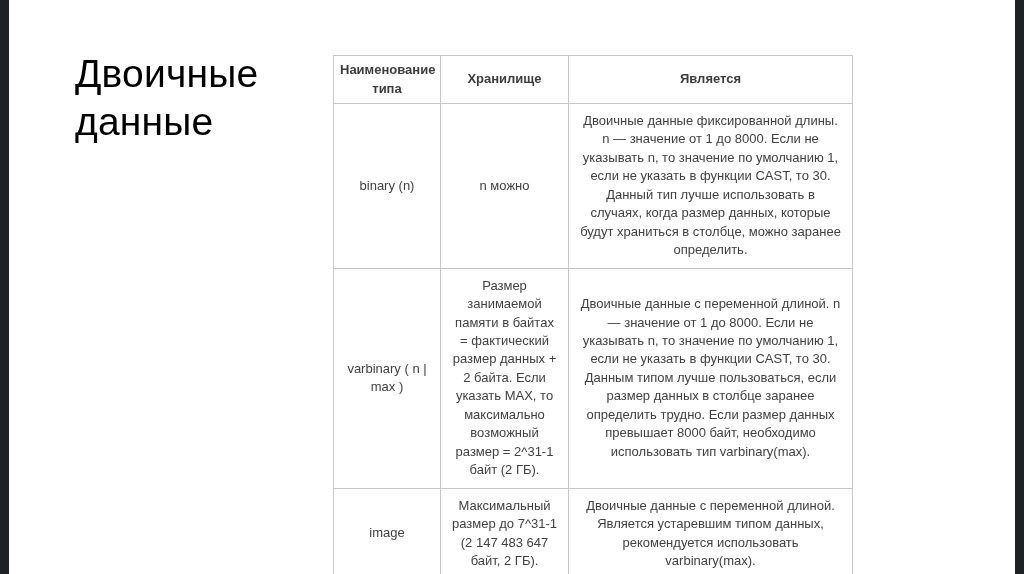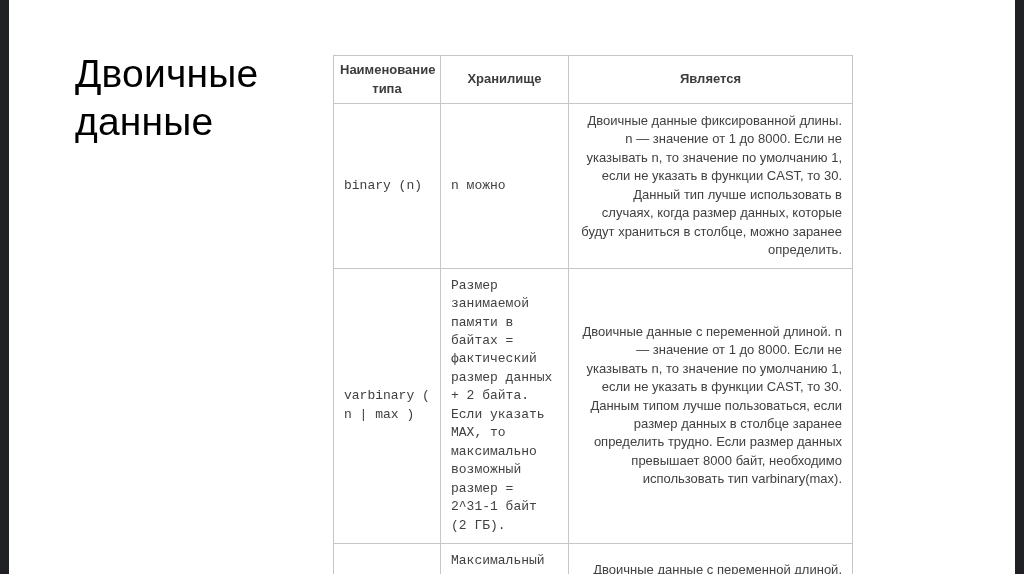--- a/index.html
+++ b/index.html
@@ -53,22 +53,22 @@
     vertical-align: middle;
     padding: 8px 10px;
   }
   th {
     font-weight: 700;
     text-align: center;
     color: #3c3c3c;
     height: 48px;
     padding: 4px 6px;
   }
-  td.cell-type, td.cell-storage { text-align: left; font-family: Liberation Mono, monospace; }
-  td.cell-desc { text-align: right; }
+  td.cell-type, td.cell-storage { text-align: center; }
+  td.cell-desc { text-align: center; }
 
   tr.row-1 td { height: 145px; }
   tr.row-2 td { height: 214px; }
   tr.row-3 td { height: 84px; }
 </style>
 </head>
 <body>
 
 <div class="edge-bar left"></div>
 <div class="edge-bar right"></div>

